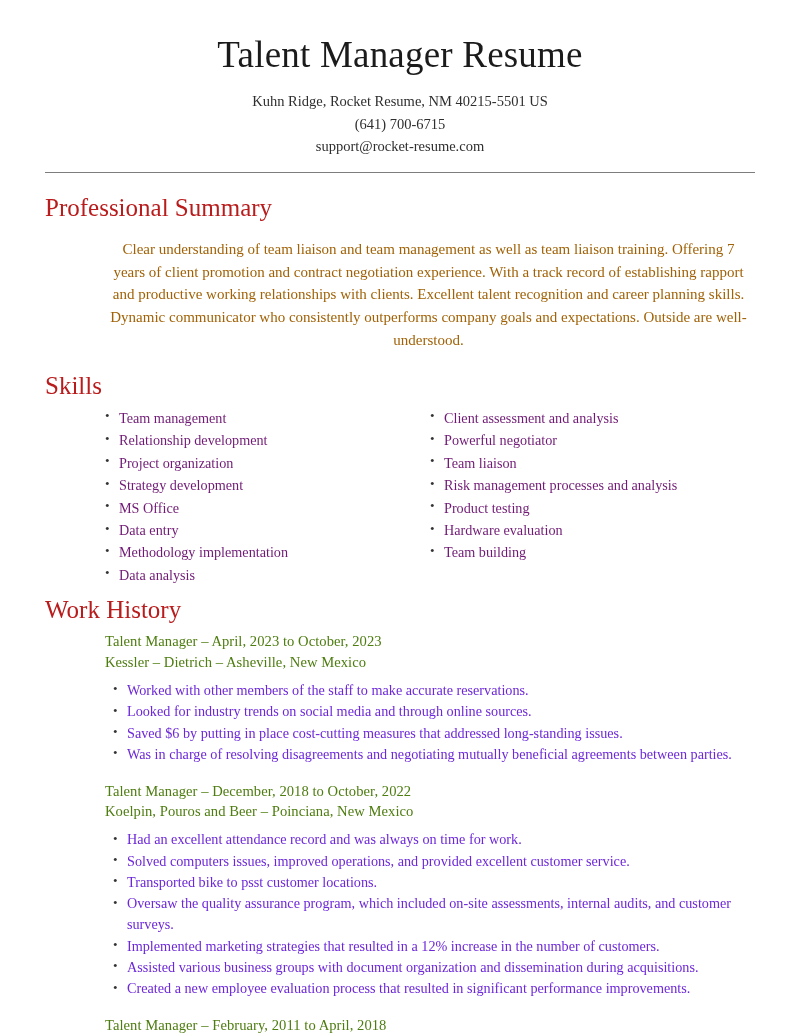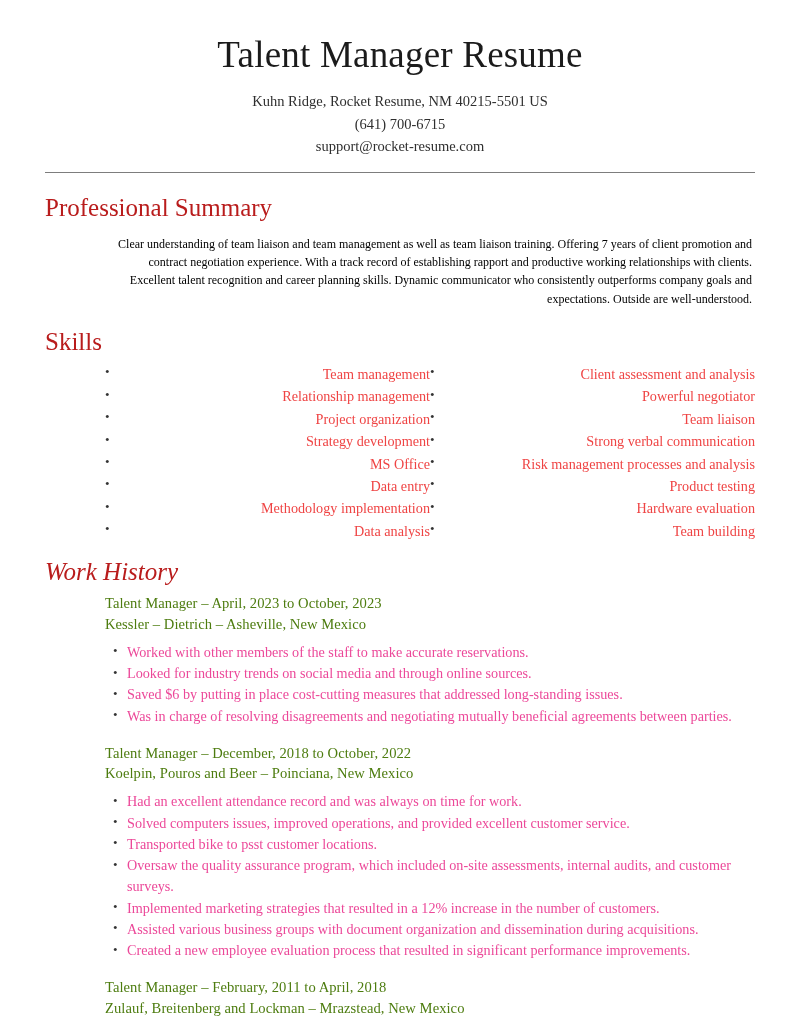--- a/index.html
+++ b/index.html
@@ -51,29 +51,29 @@
   }
   .section-heading {
     font-size: 25px;
     font-weight: normal;
     color: #b91c1c;
     margin: 16px 0 6px 0;
     line-height: 1.2;
   }
   #section-summary .section-heading { margin-top: 20px; }
   #section-skills .section-heading { margin-top: 19px; }
-  #section-work .section-heading { margin-top: 15px; font-style: italic; }
+  #section-work .section-heading { margin-top: 9px; }
 
   .summary-body {
     margin-left: 60px;
     margin-right: 3px;
-    font-size: 12px;
+    font-size: 15px;
     line-height: 1.52;
-    text-align: right;
-    color: #000000;
+    text-align: center;
+    color: #a16207;
   }
 
   
   .skills-columns {
     display: flex;
     margin-left: 60px;
     margin-top: 4px;
   }
   .skills-col {
     width: 50%;
@@ -81,22 +81,21 @@
   ul.bullets {
     list-style: none;
     margin: 0;
     padding: 0;
   }
   ul.bullets > li {
     position: relative;
     padding-left: 14px;
     font-size: 14.2px;
     line-height: 1.58;
-    color: #ef4444;
-    text-align: right;
+    color: #701a75;
   }
   ul.bullets > li::before {
     content: "\2022";
     position: absolute;
     left: 0;
     top: -0.5px;
     font-size: 13px;
     color: #333333;
   }
 
@@ -115,21 +114,21 @@
   .job-bullets {
     list-style: none;
     margin: 7px 0 0 0;
     padding: 0;
   }
   .job-bullets > li {
     position: relative;
     padding-left: 22px;
     font-size: 14.2px;
     line-height: 1.47;
-    color: #ec4899;
+    color: #6d28d9;
     margin-bottom: 0.5px;
   }
   .job-bullets > li::before {
     content: "\2022";
     position: absolute;
     left: 8px;
     top: -0.5px;
     font-size: 13px;
     color: #333333;
   }
@@ -151,35 +150,34 @@
     <h2 class="section-heading">Professional Summary</h2>
     <p class="summary-body">Clear understanding of team liaison and team management as well as team liaison training. Offering 7 years of client promotion and contract negotiation experience. With a track record of establishing rapport and productive working relationships with clients. Excellent talent recognition and career planning skills. Dynamic communicator who consistently outperforms company goals and expectations. Outside are well-understood.</p>
   </div>
 
   <div class="section" id="section-skills">
     <h2 class="section-heading">Skills</h2>
     <div class="skills-columns">
       <div class="skills-col">
         <ul class="bullets" id="skills-left">
             <li>Team management</li>
-            <li>Relationship management</li>
+            <li>Relationship development</li>
             <li>Project organization</li>
             <li>Strategy development</li>
             <li>MS Office</li>
             <li>Data entry</li>
             <li>Methodology implementation</li>
             <li>Data analysis</li>
           </ul>
       </div>
       <div class="skills-col">
         <ul class="bullets" id="skills-right">
             <li>Client assessment and analysis</li>
             <li>Powerful negotiator</li>
             <li>Team liaison</li>
-            <li>Strong verbal communication</li>
             <li>Risk management processes and analysis</li>
             <li>Product testing</li>
             <li>Hardware evaluation</li>
             <li>Team building</li>
           </ul>
       </div>
     </div>
   </div>
 
   <div class="section" id="section-work">

